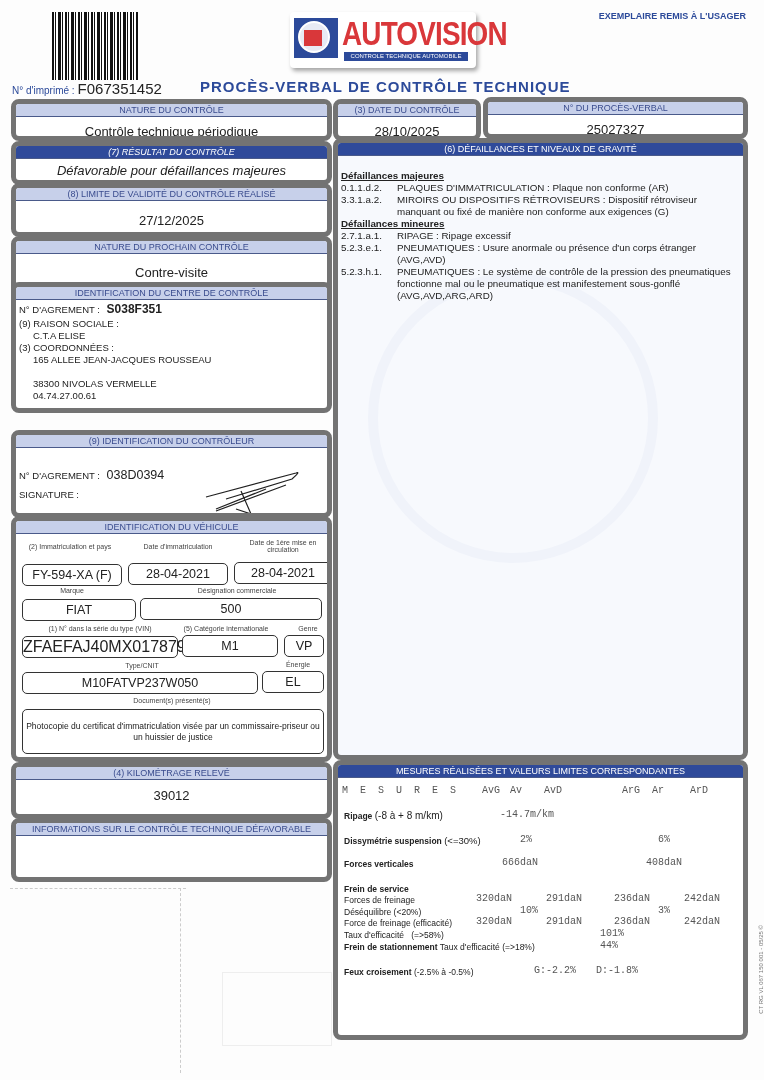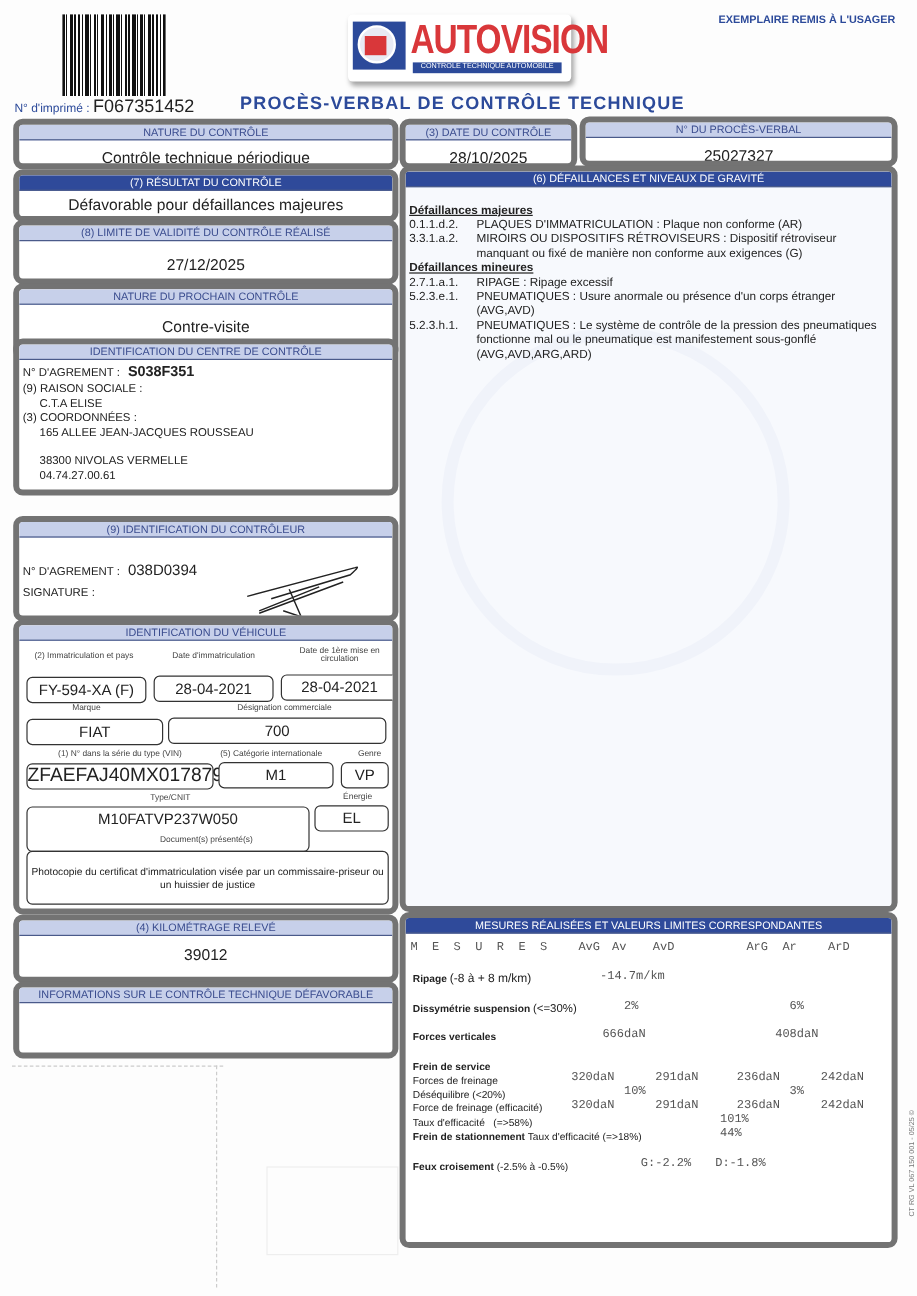--- a/index.html
+++ b/index.html
@@ -60,21 +60,21 @@
 </div>
 <div class="box" style="left:333px;top:99px;width:148px;height:42px;">
   <div class="hdr">(3) DATE DU CONTRÔLE</div>
   <div class="val" style="padding-top:7px;">28/10/2025</div>
 </div>
 <div class="box" style="left:483px;top:97px;width:265px;height:42px;">
   <div class="hdr">N° DU PROCÈS-VERBAL</div>
   <div class="val" style="padding-top:7px;">25027327</div>
 </div>
 
-<div class="box" style="left:11px;top:141px;width:321px;height:44px;">
+<div class="box" style="left:11px;top:141px;width:321px;height:44px;font-style:italic;">
   <div class="hdr dark">(7) RÉSULTAT DU CONTRÔLE</div>
   <div class="val" style="padding-top:4px;">Défavorable pour défaillances majeures</div>
 </div>
 <div class="box" style="left:11px;top:183px;width:321px;height:54px;">
   <div class="hdr">(8) LIMITE DE VALIDITÉ DU CONTRÔLE RÉALISÉ</div>
   <div class="val" style="padding-top:12px;">27/12/2025</div>
 </div>
 <div class="box" style="left:11px;top:236px;width:321px;height:64px;">
   <div class="hdr">NATURE DU PROCHAIN CONTRÔLE</div>
   <div class="val" style="padding-top:11px;">Contre-visite</div>
@@ -107,30 +107,30 @@
   <div class="hdr">IDENTIFICATION DU VÉHICULE</div>
   <div class="lbl" style="left:4px;top:22px;width:100px;">(2) Immatriculation et pays</div>
   <div class="lbl" style="left:112px;top:22px;width:100px;">Date d'immatriculation</div>
   <div class="lbl" style="left:222px;top:18px;width:90px;">Date de 1ère mise en circulation</div>
   <div class="field" style="left:6px;top:43px;width:100px;height:22px;line-height:20px;">FY-594-XA (F)</div>
   <div class="field" style="left:112px;top:42px;width:100px;height:22px;line-height:20px;">28-04-2021</div>
   <div class="field" style="left:218px;top:41px;width:98px;height:22px;line-height:20px;">28-04-2021</div>
   <div class="lbl" style="left:6px;top:66px;width:100px;">Marque</div>
   <div class="lbl" style="left:126px;top:66px;width:190px;">Désignation commerciale</div>
   <div class="field" style="left:6px;top:78px;width:114px;height:22px;line-height:20px;">FIAT</div>
-  <div class="field" style="left:124px;top:77px;width:182px;height:22px;line-height:20px;">700</div>
+  <div class="field" style="left:124px;top:77px;width:182px;height:22px;line-height:20px;">500</div>
   <div class="lbl" style="left:6px;top:104px;width:156px;">(1) N° dans la série du type (VIN)</div>
   <div class="lbl" style="left:160px;top:104px;width:100px;">(5) Catégorie internationale</div>
   <div class="lbl" style="left:270px;top:104px;width:44px;">Genre</div>
   <div class="field" style="left:6px;top:115px;width:156px;height:22px;line-height:20px;font-size:16px;">ZFAEFAJ40MX017879</div>
   <div class="field" style="left:166px;top:114px;width:96px;height:22px;line-height:20px;">M1</div>
   <div class="field" style="left:268px;top:114px;width:40px;height:22px;line-height:20px;">VP</div>
   <div class="lbl" style="left:6px;top:141px;width:240px;">Type/CNIT</div>
   <div class="lbl" style="left:254px;top:140px;width:56px;">Énergie</div>
-  <div class="field" style="left:6px;top:151px;width:236px;height:38px;line-height:20px;">M10FATVP237W050</div>
+  <div class="field" style="left:6px;top:151px;width:236px;height:22px;line-height:20px;">M10FATVP237W050</div>
   <div class="field" style="left:246px;top:150px;width:62px;height:22px;line-height:20px;">EL</div>
   <div class="lbl" style="left:6px;top:176px;width:300px;">Document(s) présenté(s)</div>
   <div class="field" style="left:6px;top:188px;width:302px;height:45px;font-size:8.5px;padding-top:11px;line-height:11px;">Photocopie du certificat d'immatriculation visée par un commissaire-priseur ou un huissier de justice</div>
 </div>
 
 <div class="box" style="left:11px;top:762px;width:321px;height:57px;">
   <div class="hdr">(4) KILOMÉTRAGE RELEVÉ</div>
   <div class="val" style="padding-top:8px;">39012</div>
 </div>
 <div class="box" style="left:11px;top:818px;width:321px;height:64px;">

